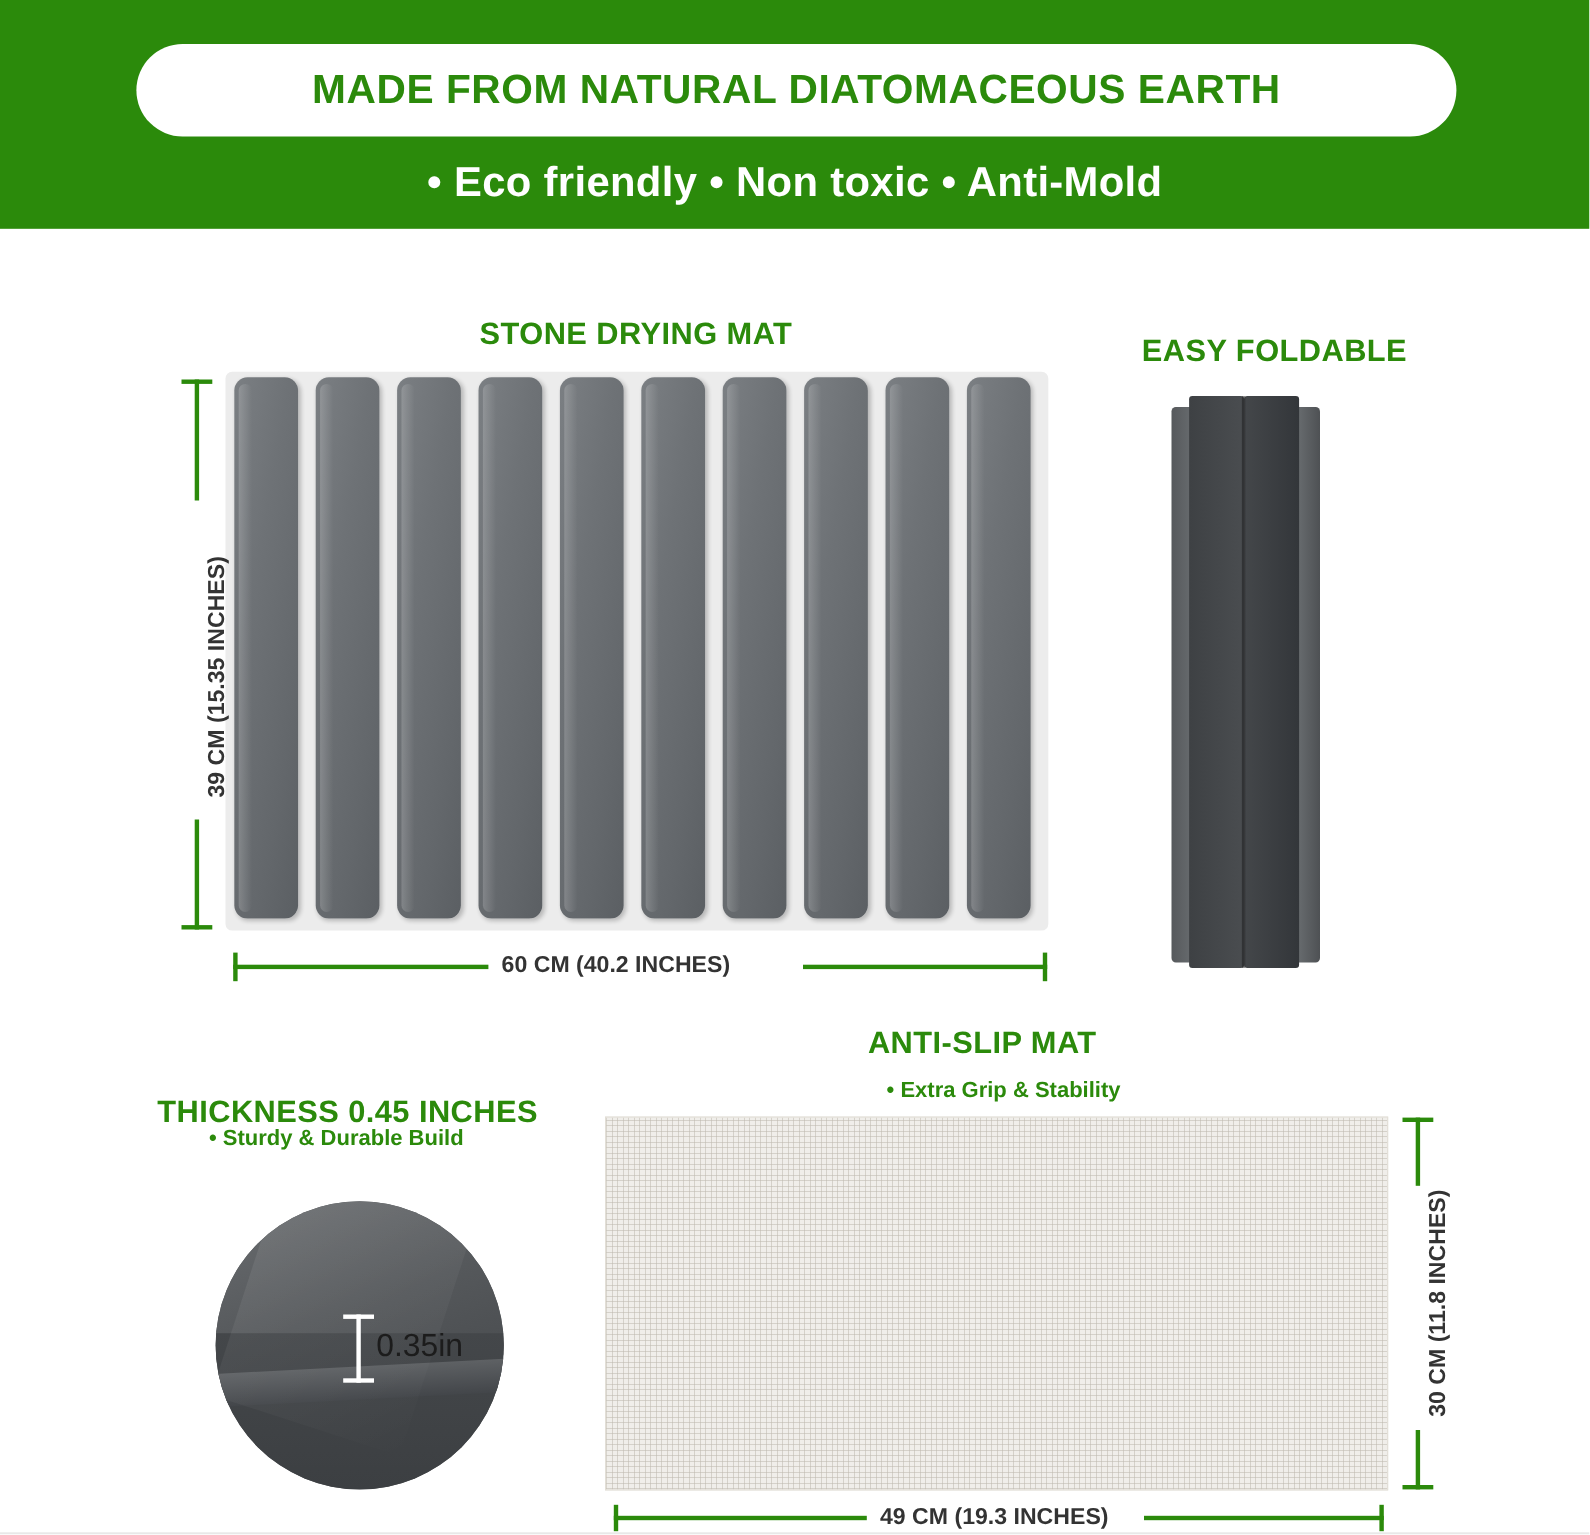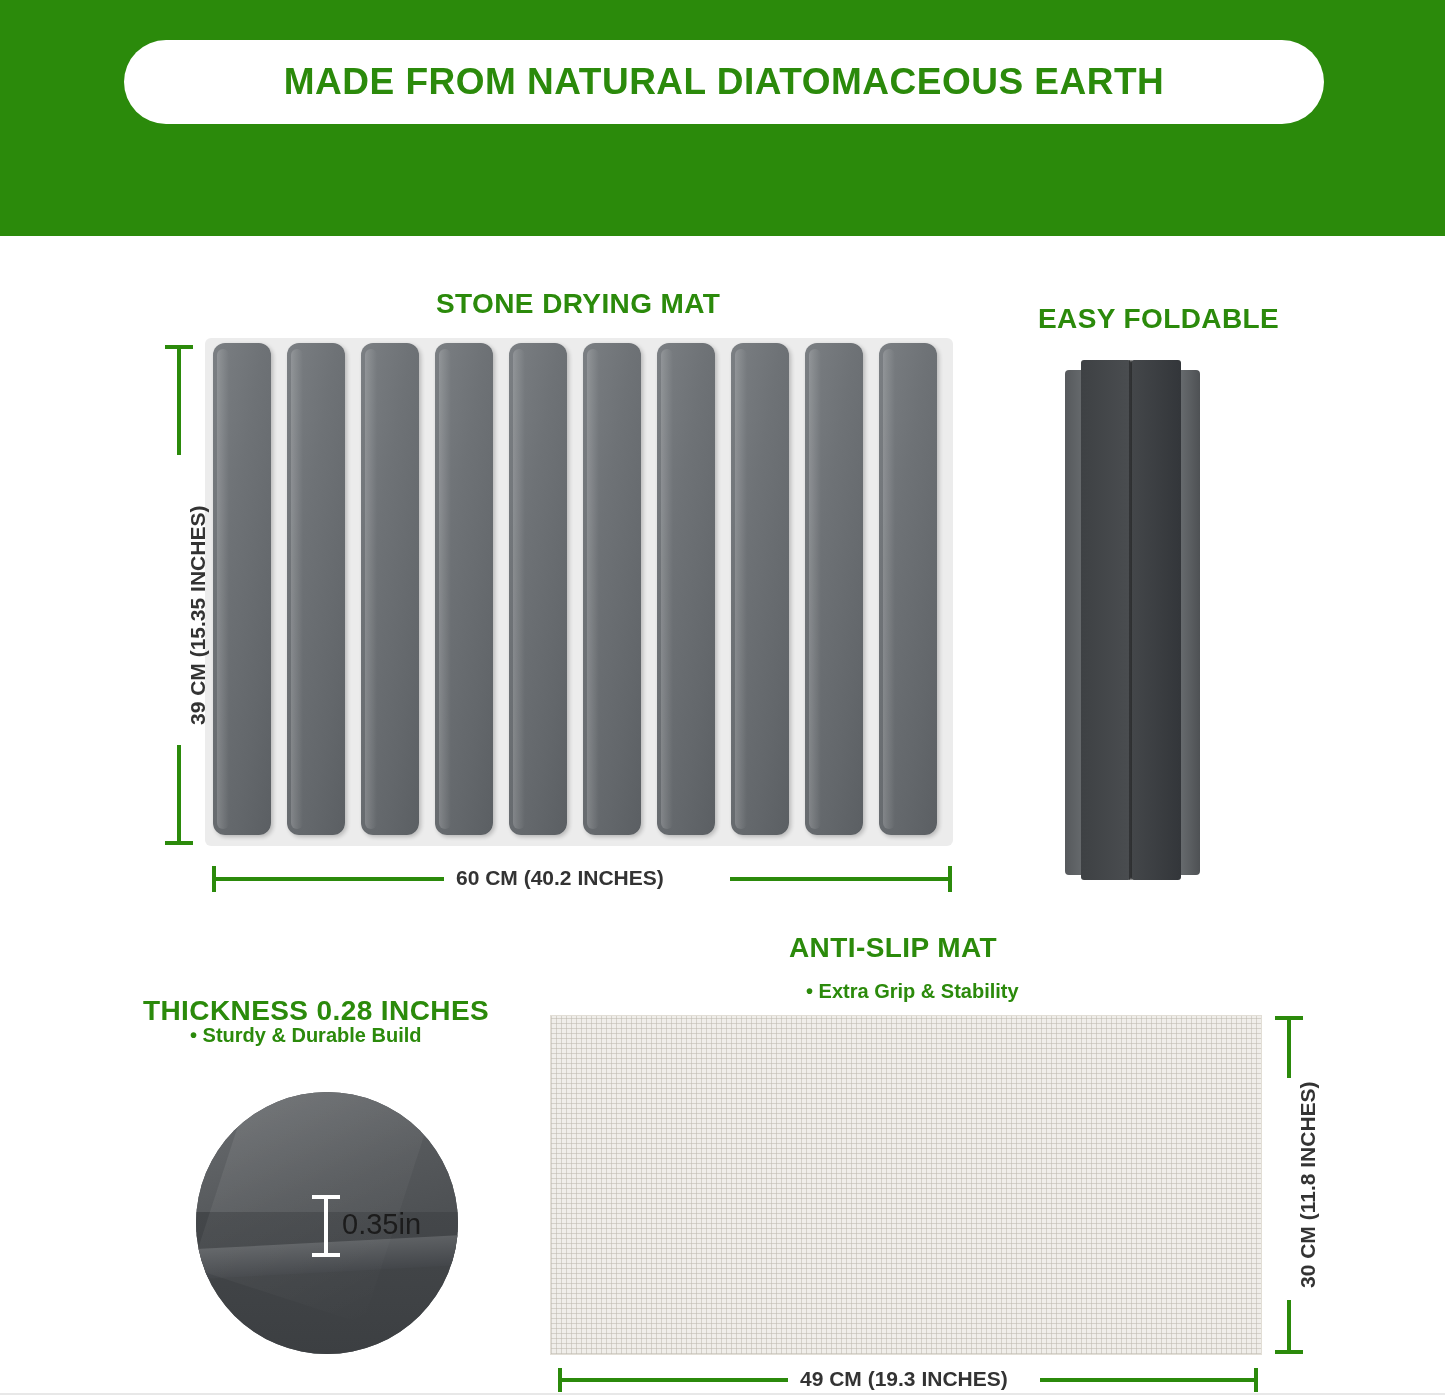--- a/index.html
+++ b/index.html
@@ -11,21 +11,21 @@
     font-family: "Liberation Sans", sans-serif;
     position: relative;
     overflow: hidden;
   }
 
   
   .header {
     position: absolute;
     left: 0; top: 0;
     width: 1445px;
-    height: 236px;
+    height: 208px;
     background: #2b8a0b;
   }
   .header-pill {
     position: absolute;
     left: 124px;
     top: 40px;
     width: 1200px;
     height: 84px;
     background: #ffffff;
     border-radius: 42px;
@@ -275,25 +275,26 @@
     background: #e8e8e8;
   }
 </style>
 </head>
 <body>
 
 <div class="header">
   <div class="header-pill">
     <div class="header-pill-text">MADE FROM NATURAL DIATOMACEOUS EARTH</div>
   </div>
+  <div class="header-sub">• Eco friendly • Non toxic • Anti-Mold</div>
 </div>
 
 <div class="sec-title" id="title-stone">STONE DRYING MAT</div>
 <div class="sec-title" id="title-fold">EASY FOLDABLE</div>
-<div class="sec-title" id="title-thick">THICKNESS 0.28 INCHES</div>
+<div class="sec-title" id="title-thick">THICKNESS 0.45 INCHES</div>
 <div class="sec-sub" id="sub-thick">• Sturdy &amp; Durable Build</div>
 <div class="sec-title" id="title-slip">ANTI-SLIP MAT</div>
 <div class="sec-sub" id="sub-slip">• Extra Grip &amp; Stability</div>
 
 <div class="mat-area">
   <div class="mat-shadow"></div>
   <div class="slat" style="left:8px"></div>
   <div class="slat" style="left:82px"></div>
   <div class="slat" style="left:156px"></div>
   <div class="slat" style="left:230px"></div>

